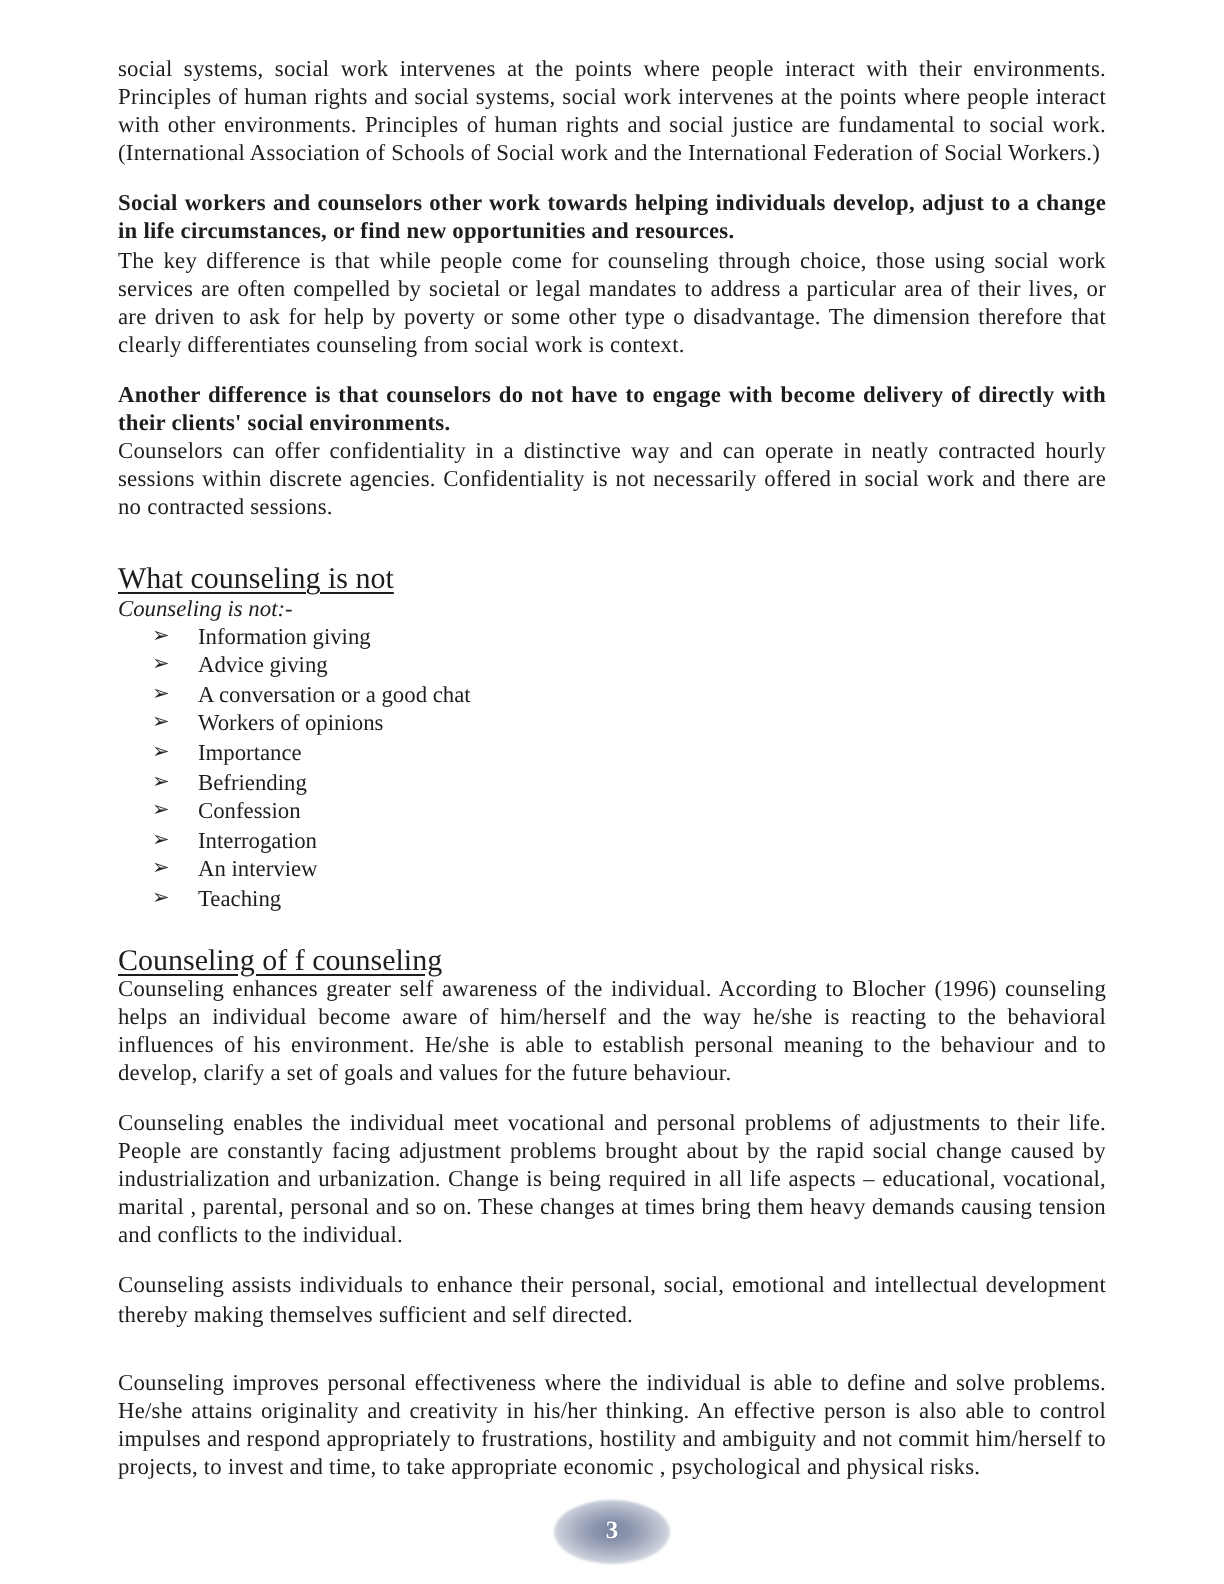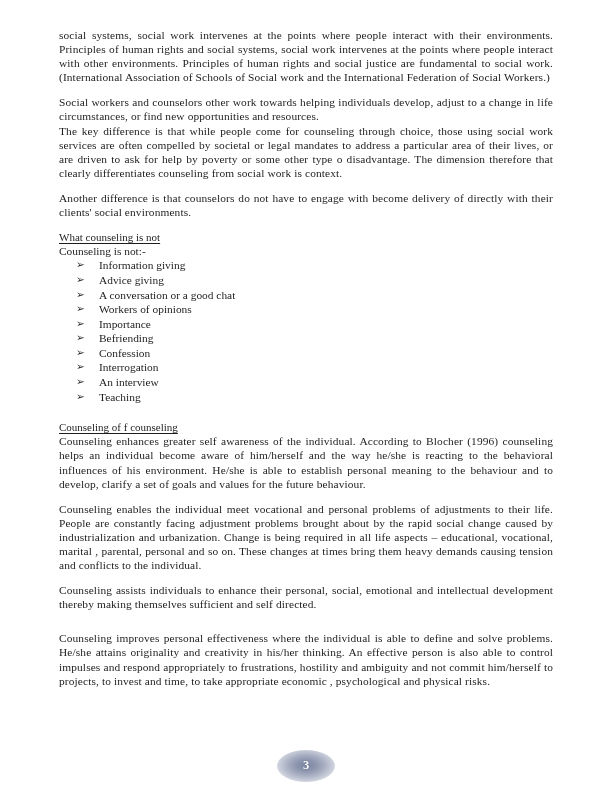--- a/index.html
+++ b/index.html
@@ -34,41 +34,43 @@
     line-height: 14.1px;
     text-align: justify;
     text-justify: inter-word;
     margin: 0 0 11px 0;
     color: #1d1d1d;
     letter-spacing: 0.01em;
   }
 
   .para.tight {
     margin-bottom: 0;
+    font-weight: bold;
   }
 
   .para:last-child {
     margin-bottom: 0;
     margin-top: 20px;
   }
 
   .heading {
-    font-size: 11px;
+    font-size: 15px;
     line-height: 14.1px;
     text-decoration: underline;
     text-underline-offset: 1.5px;
     margin: 0;
     color: #1d1d1d;
   }
 
   .lead {
     font-size: 11.4px;
     line-height: 14.1px;
     margin: 0;
     color: #1d1d1d;
+    font-style: italic;
   }
 
   .bullet-list {
     list-style: none;
     margin: 0;
     padding: 0;
   }
 
   .bullet-item {
     position: relative;
@@ -135,20 +137,21 @@
   <div class="content">
 
     <p class="para">social systems, social work intervenes at the points where people interact with their environments. Principles of human rights and social  systems, social work intervenes at the points where people interact with other environments. Principles of human rights and social justice are fundamental to social work. (International Association of Schools of Social work and the International Federation of Social Workers.)</p>
 
     <p class="para tight">Social workers and counselors other work towards helping individuals develop, adjust to a change in life circumstances, or find new opportunities and resources.</p>
 
     <p class="para">The key difference is that while people come for counseling through choice, those using social work services are often compelled by societal or legal mandates to address  a particular area of their lives, or  are driven to ask for help by poverty or some other type o disadvantage. The dimension therefore that clearly differentiates counseling from social work is context.</p>
 
     <p class="para tight">Another difference is that counselors do not have to engage with become delivery of directly with their clients' social environments.</p>
 
+    <p class="para">Counselors can offer confidentiality in a distinctive way and can operate in neatly contracted hourly sessions within discrete agencies. Confidentiality is not necessarily offered in social work and there are no contracted sessions.</p>
 
     <div class="block-gap-sm"></div>
 
     <div class="heading">What counseling is not</div>
     <div class="lead">Counseling is not:-</div>
 
     <ul class="bullet-list">
       <li class="bullet-item">
         <span class="bullet-marker">➢</span>
         <span>Information giving</span>

